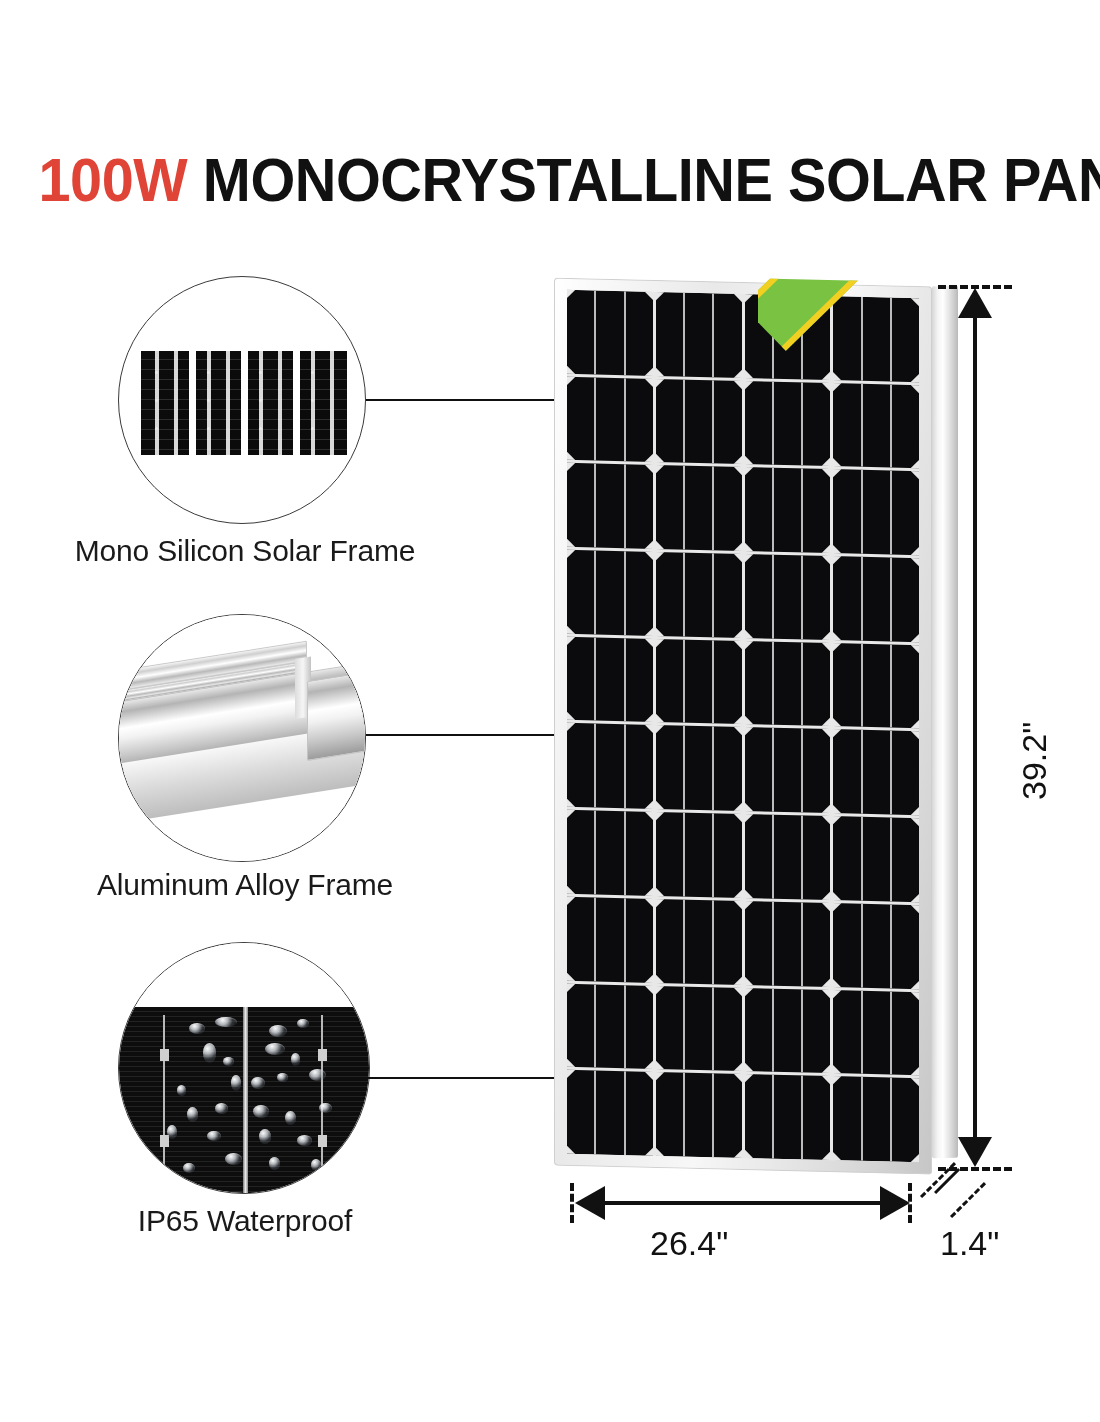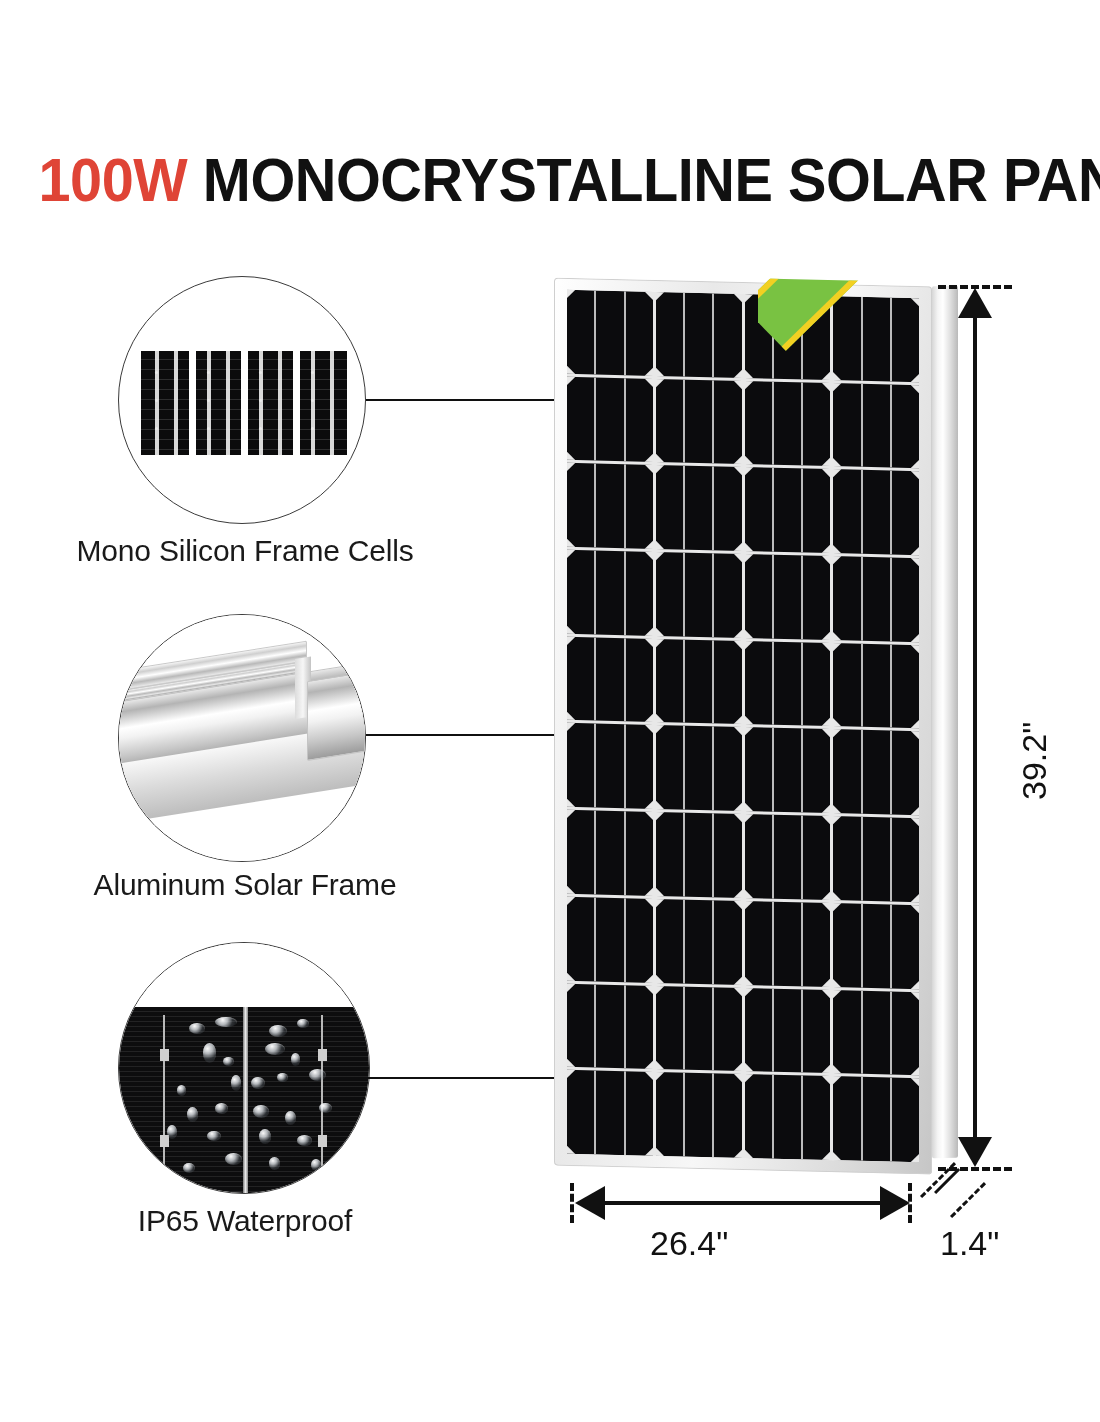--- a/index.html
+++ b/index.html
@@ -217,37 +217,37 @@
         <div class="sol" style="left:118px;top:20px;"></div>
         <div class="sol" style="left:118px;top:48px;"></div>
         <div class="sol" style="left:118px;top:76px;"></div>
         <div class="sol" style="left:170px;top:20px;"></div>
         <div class="sol" style="left:170px;top:48px;"></div>
         <div class="sol" style="left:170px;top:76px;"></div>
       </div>
     </div>
     <div class="lead-line" style="left:366px;top:399px;width:215px;"></div>
     <div class="dot-solid" style="left:578px;top:389px;"></div>
-    <div class="callout-label" style="left:20px;top:534px;width:450px;">Mono Silicon Frame Cells</div>
+    <div class="callout-label" style="left:20px;top:534px;width:450px;">Mono Silicon Solar Frame</div>
   </div>
 
   <div class="callout">
     <div class="circle" style="left:118px;top:614px;width:248px;height:248px;">
       <div class="frame-art">
         <div class="bar bar-top" style="left:-4px;top:56px;width:190px;height:22px;transform:skewY(-9deg);transform-origin:left top;border-radius:2px;"></div>
         <div class="bar bar-top" style="left:-4px;top:76px;width:190px;height:10px;transform:skewY(-9deg);transform-origin:left top;"></div>
         <div class="bar bar-main" style="left:-10px;top:88px;width:270px;height:70px;transform:skewY(-9deg);transform-origin:left top;border-radius:2px;"></div>
         <div class="bar bar-face" style="left:-10px;top:150px;width:270px;height:60px;transform:skewY(-9deg);transform-origin:left top;"></div>
         <div class="bar" style="left:176px;top:44px;width:16px;height:60px;background:linear-gradient(90deg,#dcdcdc,#f6f6f6,#c3c3c3);transform:skewY(-9deg);transform-origin:left top;"></div>
         <div class="bar bar-main" style="left:188px;top:66px;width:80px;height:78px;transform:skewY(-9deg);transform-origin:left top;border-radius:2px;"></div>
       </div>
     </div>
     <div class="lead-line" style="left:366px;top:734px;width:200px;"></div>
     <div class="dot-ring" style="left:562px;top:724px;"></div>
-    <div class="callout-label" style="left:20px;top:868px;width:450px;">Aluminum Solar Frame</div>
+    <div class="callout-label" style="left:20px;top:868px;width:450px;">Aluminum Alloy Frame</div>
   </div>
 
   <div class="callout">
     <div class="circle" style="left:118px;top:942px;width:252px;height:252px;">
       <div class="wp-art">
         <div class="wp-panel" style="left:0;top:64px;width:252px;height:190px;">
           <div class="wp-tex"></div>
           <div class="wp-thin" style="left:44px;top:8px;"></div>
           <div class="wp-thin" style="left:202px;top:8px;"></div>
           <div class="wp-tab" style="left:41px;top:42px;"></div>

